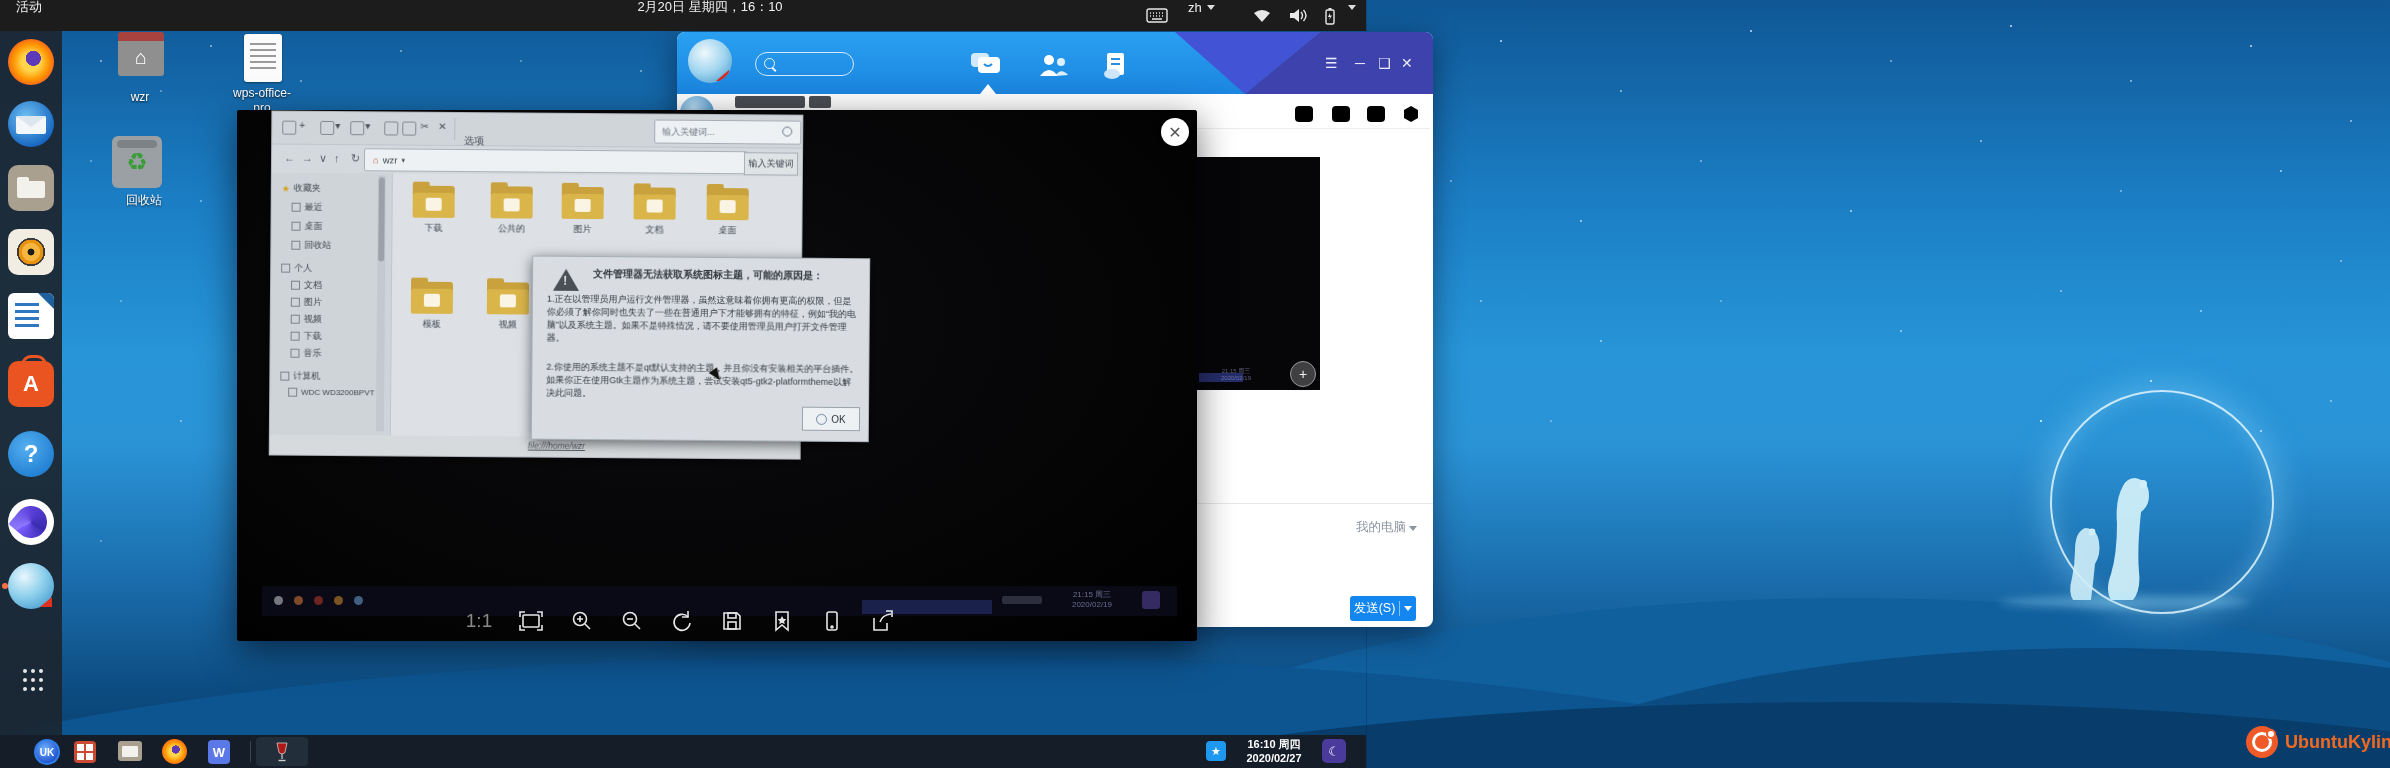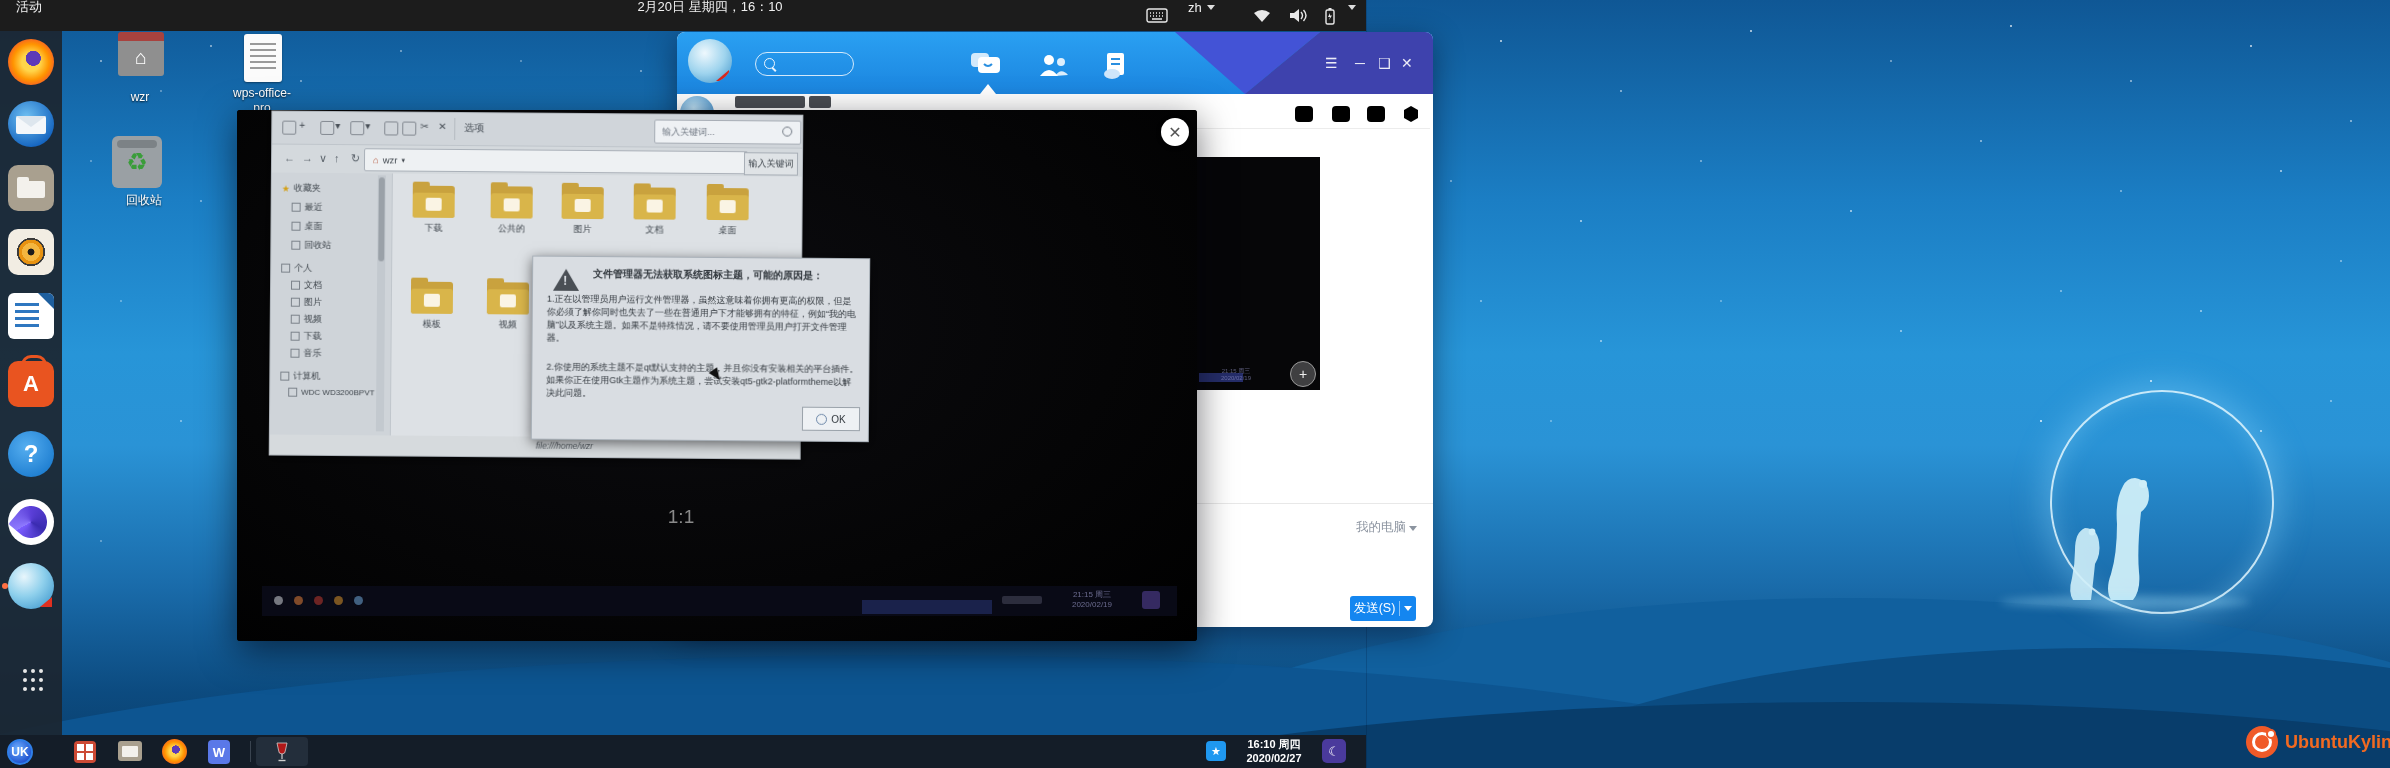--- a/index.html
+++ b/index.html
@@ -148,29 +148,29 @@
   #pd-ok .okic{width:9px;height:9px;border:1.5px solid #6b87a8;border-radius:50%;display:inline-block;}
   #pcursor{position:absolute;left:450px;top:258px;width:0;height:0;border-left:5px solid transparent;border-right:5px solid transparent;border-top:12px solid #111;transform:rotate(-35deg);}
   
   #ptaskbar{position:absolute;left:25px;top:476px;width:915px;height:30px;background:rgba(10,12,26,.85);}
   #ptb-dots span{position:absolute;top:10px;width:9px;height:9px;border-radius:50%;opacity:.55;}
   #ptb-navy{position:absolute;left:600px;top:14px;width:130px;height:14px;background:rgba(40,55,120,.55);}
   #ptb-clock{position:absolute;left:790px;top:4px;width:80px;color:rgba(170,170,220,.6);font-size:8px;line-height:10px;text-align:center;}
   #ptb-moon{position:absolute;left:880px;top:5px;width:18px;height:18px;background:rgba(90,70,160,.55);border-radius:3px;}
   #ptb-sys{position:absolute;left:740px;top:10px;width:40px;height:8px;background:rgba(150,150,180,.25);border-radius:2px;}
   
-  #vtoolbar{position:absolute;left:0;bottom:3px;width:888px;height:34px;display:flex;align-items:center;justify-content:center;gap:26px;flex-direction:column;}
+  #vtoolbar{position:absolute;left:0;bottom:3px;width:888px;height:34px;display:flex;align-items:center;justify-content:center;gap:26px;}
   #vratio{color:#8a8a8a;font-size:19px;}
   #vtoolbar svg{stroke:#f2f2f2;fill:none;stroke-width:1.6;opacity:.95;}
   #vclose{position:absolute;right:8px;top:8px;width:28px;height:28px;border-radius:50%;background:#fff;color:#555;font-size:16px;display:flex;align-items:center;justify-content:center;box-shadow:0 1px 4px rgba(0,0,0,.5);}
 
   
   #taskbar{left:0;top:735px;width:1366px;height:33px;background:#141d28;}
   .tkitem{position:absolute;top:4px;}
-  #tk-uk{left:7px;width:26px;height:26px;border-radius:50%;background:radial-gradient(circle at 40% 35%,#6db0ff,#1746c8 85%);border:2px solid #2f7fe8;box-sizing:border-box;color:#fff;font-size:12px;font-weight:bold;display:flex;align-items:center;justify-content:center;}
+  #tk-uk{left:34px;width:26px;height:26px;border-radius:50%;background:radial-gradient(circle at 40% 35%,#6db0ff,#1746c8 85%);border:2px solid #2f7fe8;box-sizing:border-box;color:#fff;font-size:10px;font-weight:bold;display:flex;align-items:center;justify-content:center;}
   #tk-grid{left:74px;top:6px;width:22px;height:22px;background:#cc4a35;border-radius:4px;}
   #tk-grid::after{content:"";position:absolute;left:3px;top:3px;width:7px;height:7px;background:#fff;box-shadow:9px 0 0 0 #fff,0 9px 0 0 #fff,9px 9px 0 0 #fff;}
   #tk-folder{left:118px;top:6px;width:24px;height:20px;background:#a9a08f;border-radius:3px;}
   #tk-folder::after{content:"";position:absolute;left:4px;top:5px;width:16px;height:11px;background:#f3f1ec;border-radius:1px;}
   #tk-ff{left:162px;top:4px;width:25px;height:25px;border-radius:50%;background:radial-gradient(circle at 55% 42%,#5d3ab8 0 20%,rgba(0,0,0,0) 21%),radial-gradient(circle at 50% 50%,#ffd54a 0 28%,#ff9400 55%,#f3542d 85%);}
   #tk-wps{left:208px;top:5px;width:22px;height:24px;background:#5a78e8;border-radius:4px;color:#fff;font-size:13px;font-weight:bold;display:flex;align-items:center;justify-content:center;}
   #tk-sep{left:250px;top:6px;width:1px;height:21px;background:#3a4450;}
   #tk-wine{left:256px;top:2px;width:52px;height:29px;background:#232e3b;border-radius:4px;display:flex;align-items:center;justify-content:center;}
   #tk-msg{left:1206px;top:6px;width:20px;height:20px;background:#1f98f0;border-radius:4px;color:#fff;font-size:11px;display:flex;align-items:center;justify-content:center;}
   #tk-clock{left:1230px;top:2px;width:88px;color:#fff;font-size:11px;line-height:14px;text-align:center;font-weight:bold;}
@@ -290,21 +290,21 @@
             <span class="fm-txt" style="left:27px;top:8px;">+</span>
           <span class="fm-gl" style="left:48px;"></span>
             <span class="fm-txt" style="left:63px;top:8px;">▾</span>
           <span class="fm-gl" style="left:78px;"></span>
             <span class="fm-txt" style="left:93px;top:8px;">▾</span>
           <span class="fm-gl" style="left:112px;"></span>
             <span class="fm-gl" style="left:130px;"></span>
           <span class="fm-txt" style="left:148px;top:8px;">✂</span>
             <span class="fm-txt" style="left:166px;top:8px;">✕</span>
           <span style="position:absolute;left:182px;top:5px;width:1px;height:22px;background:#b5bbc1;"></span>
-          <span class="fm-txt" style="left:192px;top:8px;">选项</span>
+          <span class="fm-txt" style="left:192px;top:21px;">选项</span>
           <span class="fm-search">
             <span>输入关键词...</span>
             <span style="position:absolute;right:8px;top:5px;width:8px;height:8px;border:1.3px solid #707883;border-radius:50%;"></span>
           </span>
         </div>
         <div class="fm-tb2">
           <span class="fm-nav" style="left:12px;">←</span>
             <span class="fm-nav" style="left:30px;">→</span>
           <span class="fm-nav" style="left:47px;">∨</span>
             <span class="fm-nav" style="left:62px;">↑</span>
@@ -404,21 +404,21 @@
             </div>
             <div class="lbl">模板</div>
           </div>
         <div class="ptile" style="left:205px;top:169px;">
             <div class="pfold">
               <span class="emb"></span>
             </div>
             <div class="lbl">视频</div>
           </div>
         <div class="fm-status">
-            <span style="position:absolute;left:266px;top:4px;">file:///home/wzr</span>
+            <span style="position:absolute;left:258px;top:4px;text-decoration:underline;">file:///home/wzr</span>
           </div>
       </div>
 
       <div id="pdialog">
         <div id="pd-tri"></div>
         <div id="pd-title">文件管理器无法获取系统图标主题，可能的原因是：</div>
         <div class="pd-p" style="top:36px;">1.正在以管理员用户运行文件管理器，虽然这意味着你拥有更高的权限，但是你必须了解你同时也失去了一些在普通用户下才能够拥有的特征，例如“我的电脑”以及系统主题。如果不是特殊情况，请不要使用管理员用户打开文件管理器。</div>
         <div class="pd-p" style="top:104px;">2.你使用的系统主题不是qt默认支持的主题，并且你没有安装相关的平台插件。如果你正在使用Gtk主题作为系统主题，尝试安装qt5-gtk2-platformtheme以解决此问题。</div>
         <div id="pd-ok">
             <span class="okic"></span>

